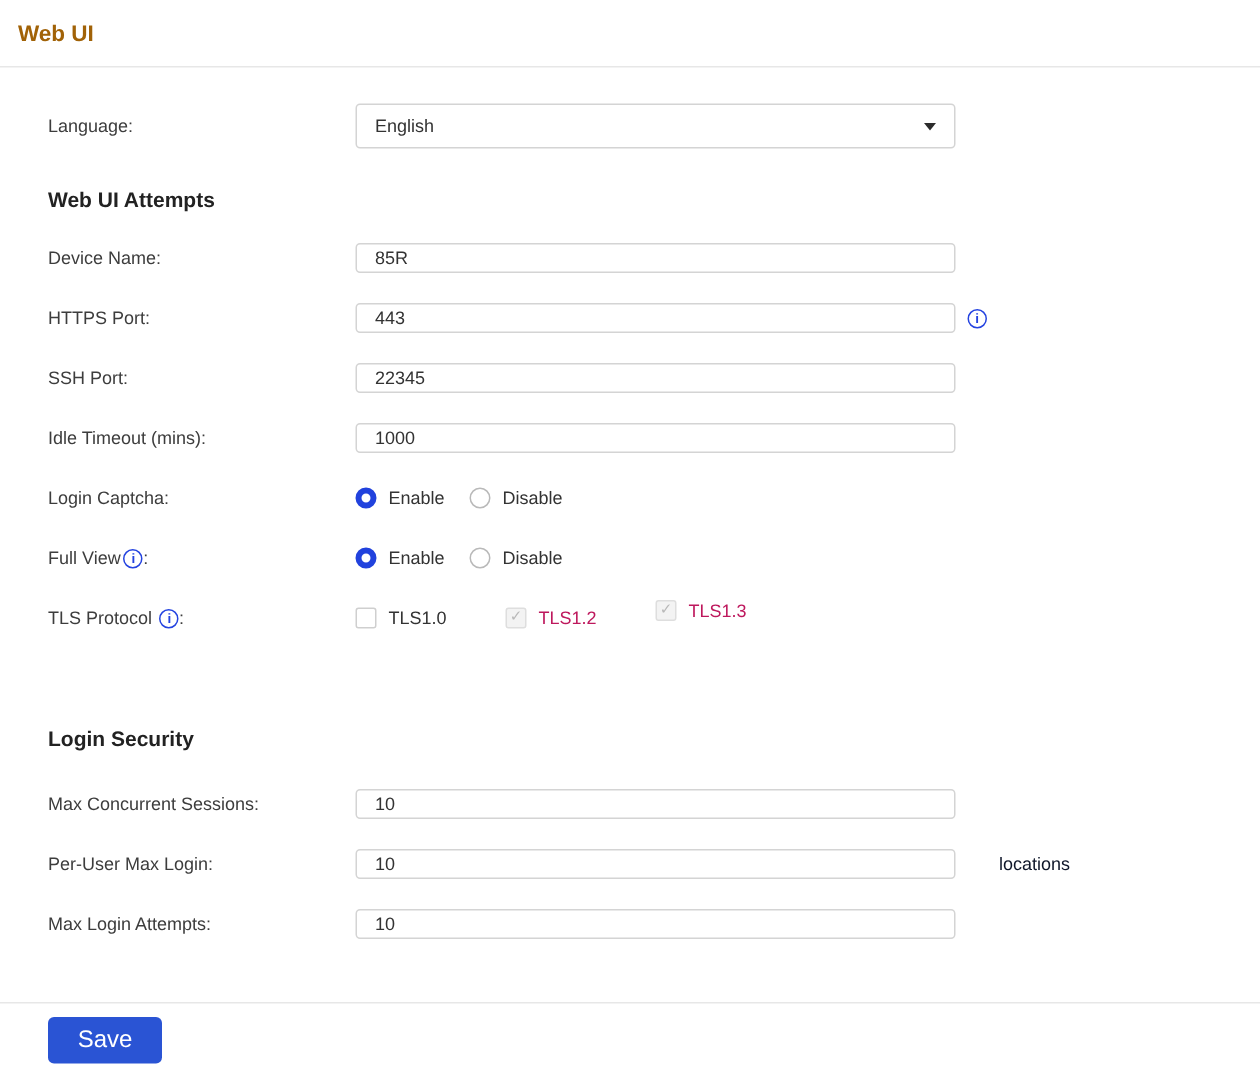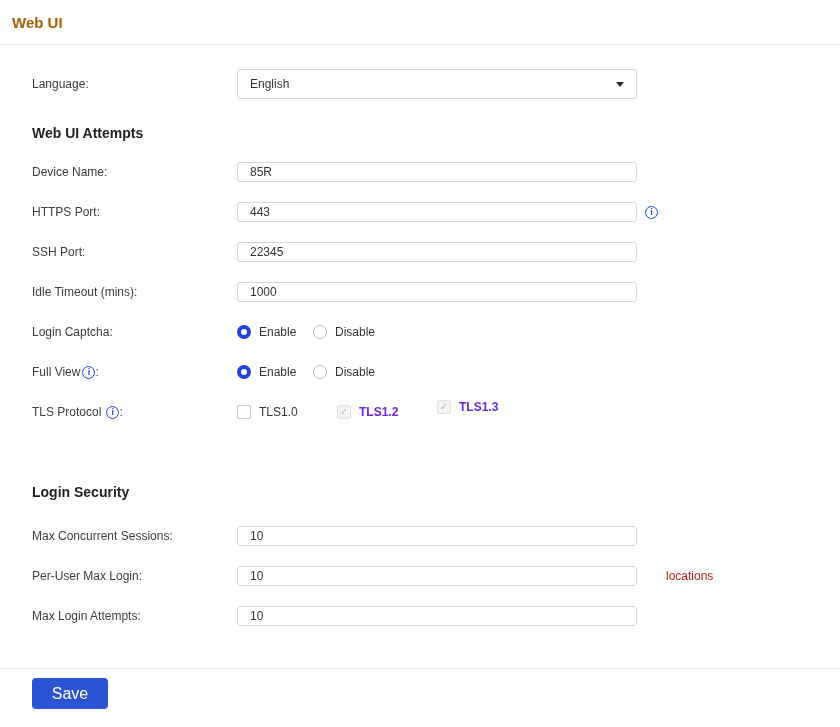--- a/index.html
+++ b/index.html
@@ -58,21 +58,21 @@
     border-top: 5px solid #2c2c2c;
   }
   .info-icon {
     width: 13px; height: 13px; flex: 0 0 13px;
     border: 1px solid #2443e0; border-radius: 50%;
     color: #2443e0; font-size: 9px; font-weight: bold;
     display: inline-flex; align-items: center; justify-content: center;
     line-height: 1; cursor: pointer;
   }
   .after-input { margin-left: 8px; }
-  .suffix-text { margin-left: 9px; font-size: 12px; color: #b91c1c; padding-left: 20px; }
+  .suffix-text { margin-left: 9px; font-size: 12px; color: #0f172a; padding-left: 20px; }
   
   .opt {
     display: flex; align-items: center; cursor: pointer;
   }
   .opt.radio-opt { width: 76px; flex: 0 0 76px; }
   .opt.radio-opt + .opt.radio-opt { flex: 0 0 auto; width: auto; }
   .radio {
     width: 14px; height: 14px; border-radius: 50%;
     border: 1px solid #b9b9b9; background: #fff;
     margin-right: 8px; flex: 0 0 14px;
@@ -93,21 +93,21 @@
     width: 14px; height: 14px;
     border: 1px solid #cfcfcf; border-radius: 2px;
     background: #fff; margin-right: 8px; flex: 0 0 14px;
     display: inline-flex; align-items: center; justify-content: center;
     font-size: 10px; line-height: 1;
   }
   .chk-opt.disabled { cursor: default; }
   .chk-opt.disabled .checkbox {
     background: #f3f3f3; border-color: #dedede; color: #b8b8b8;
   }
-  .chk-opt.disabled .opt-label { color: #6d28d9; font-weight: bold; }
+  .chk-opt.disabled .opt-label { color: #be185d; }
   .save-btn {
     margin: 9px 0 0 32px;
     width: 76px; height: 31px;
     background: #2a54d4; color: #ffffff;
     border: none; border-radius: 4px;
     font-size: 16px; font-family: "Liberation Sans", sans-serif;
     cursor: pointer;
   }
 </style>
 </head>

